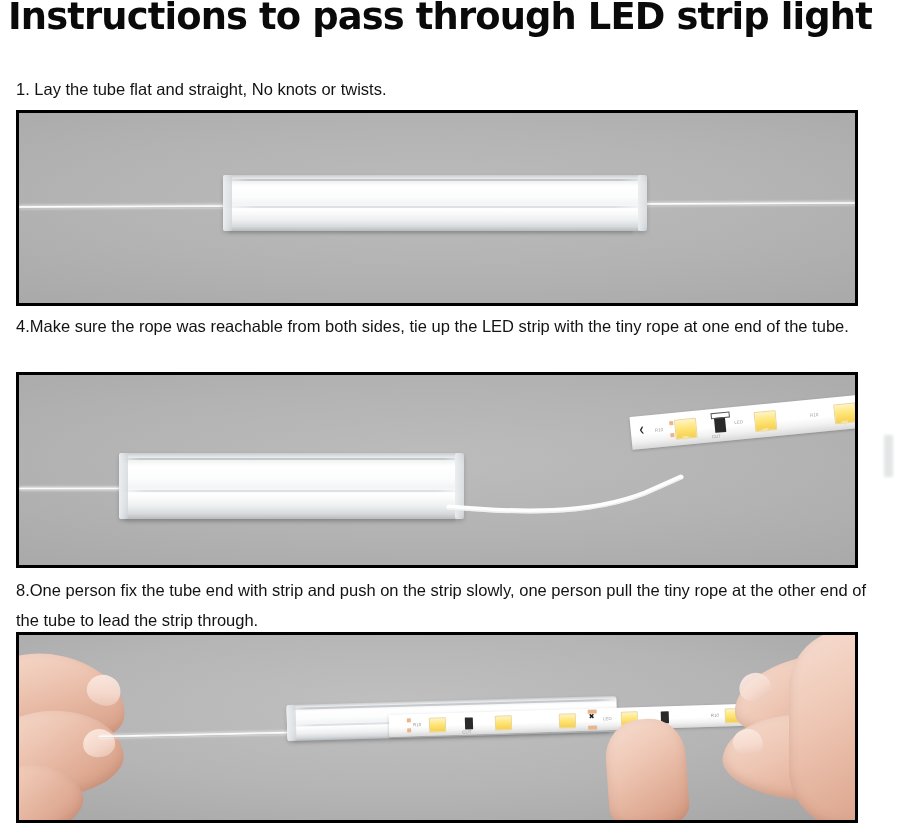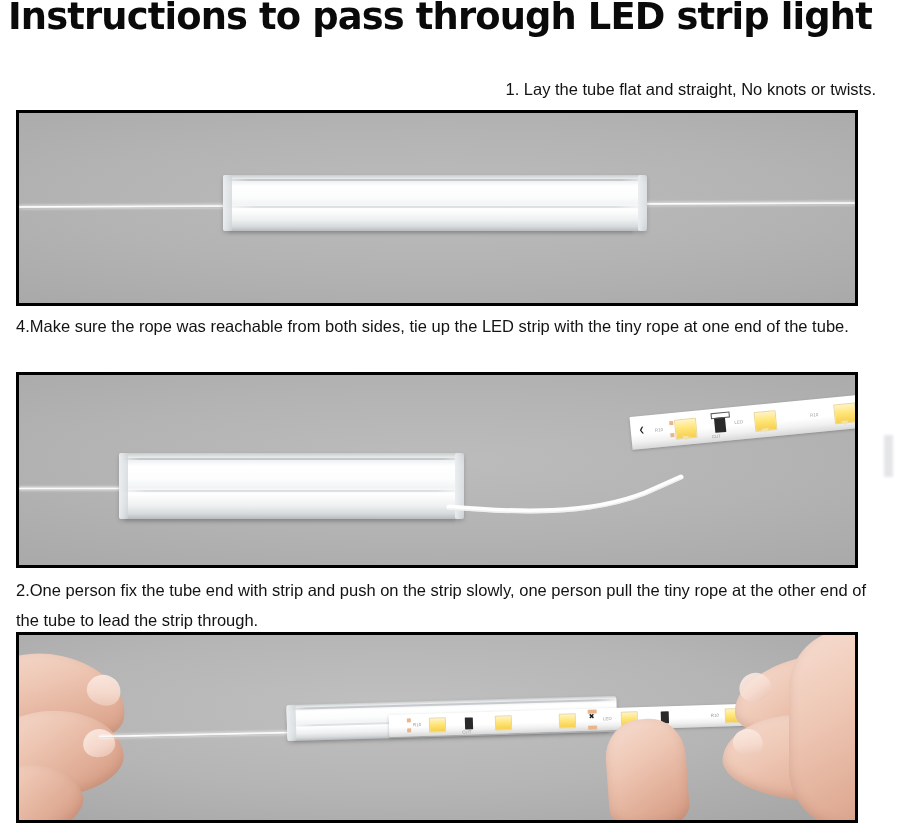--- a/index.html
+++ b/index.html
@@ -35,21 +35,21 @@
 
   
   .caption {
     position: absolute;
     left: 16px;
     width: 860px;
     font-size: 16.5px;
     line-height: 30px;
     color: #131313;
   }
-  .caption-1 { top: 74px; text-align: right; }
+  .caption-1 { top: 74px; }
   .caption-2 { top: 311px; }
   .caption-3 { top: 575px; }
 
   
   .panel {
     position: absolute;
     border: 3px solid #000000;
     box-sizing: border-box;
     background: #b4b4b4;
     overflow: hidden;
@@ -277,21 +277,21 @@
 
       <div class="led" style="left:204px; top:7px; width:20px; height:18px;"></div>
       <div class="led-dome" style="left:210px; top:24px; width:8px; height:5px; clip-path:polygon(0 0,100% 0,50% 100%);"></div>
 
     </div>
   </div>
 </div>
 
 <div class="artifact" style="left:884px; top:435px; width:9px; height:42px;"></div>
 
-<div class="caption caption-3">2.One person fix the tube end with strip and push on the strip slowly, one person pull the tiny rope at the other end of the tube to lead the strip through.</div>
+<div class="caption caption-3">8.One person fix the tube end with strip and push on the strip slowly, one person pull the tiny rope at the other end of the tube to lead the strip through.</div>
 
 <div class="panel panel-3">
   <div class="panel-bg-3"></div>
 
   <div class="hand" style="left:-36px; top:12px; width:190px; height:185px;">
     <div class="finger" style="left:-4px; top:8px; width:148px; height:82px; transform: rotate(12deg);"></div>
     <div class="nail" style="left:104px; top:28px; width:34px; height:30px; transform: rotate(20deg);"></div>
     <div class="finger" style="left:-10px; top:64px; width:150px; height:86px; transform: rotate(-6deg);"></div>
     <div class="nail" style="left:100px; top:82px; width:32px; height:28px; transform: rotate(-8deg);"></div>
     <div class="finger" style="left:-30px; top:120px; width:130px; height:74px; transform: rotate(-14deg);"></div>

